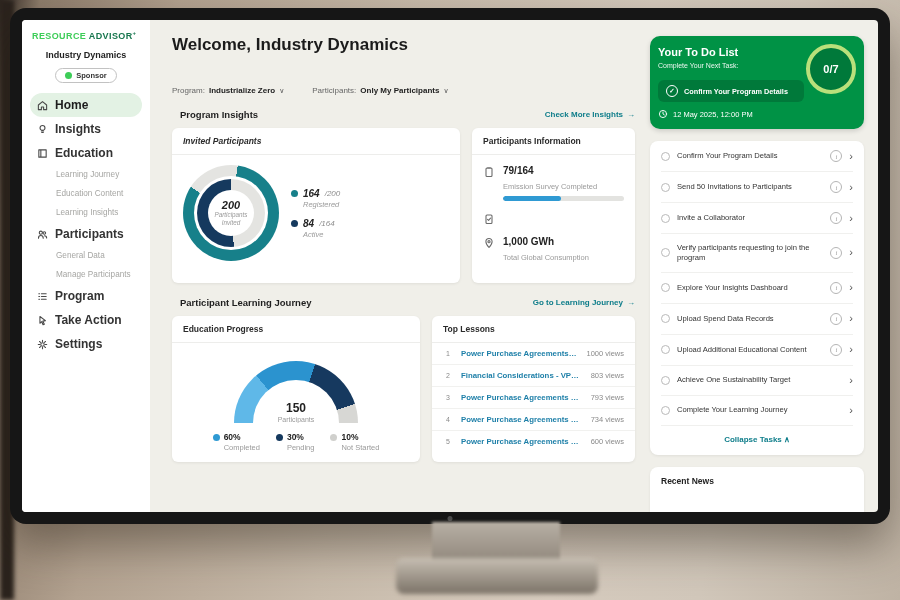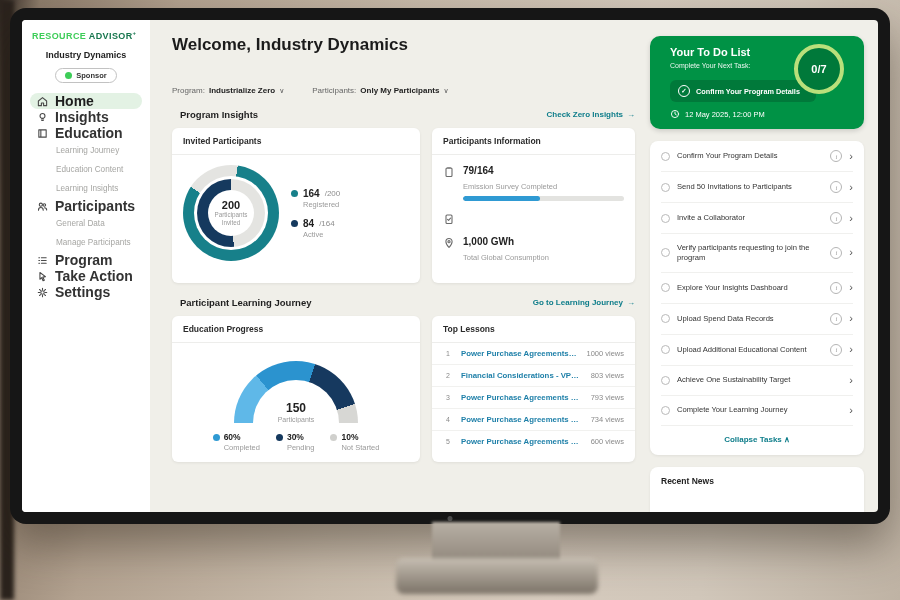--- a/index.html
+++ b/index.html
@@ -26,43 +26,43 @@
   .logo{font-size:9px;font-weight:bold;letter-spacing:.4px;text-align:left;padding-left:2px;}
   .logo .g1{color:#3dcd58;}
   .logo .g2{color:#17764e;}
   .logo sup{font-size:6px;}
   .org{font-size:9px;font-weight:bold;color:#222;text-align:center;margin-top:9px;}
   .badge-wrap{text-align:center;margin-top:5px;}
   .badge{display:inline-flex;align-items:center;gap:4px;border:1px solid #c2c2c2;
     border-radius:10px;padding:2px 9px;font-size:7.5px;color:#333;font-weight:600;}
   .badge-dot{width:7px;height:7px;border-radius:50%;background:#3dcd58;display:inline-block;}
   .nav{margin-top:10px;}
-  .nav-item{display:flex;align-items:center;gap:7px;height:16px;padding:0 7px;
-    font-size:14px;font-weight:600;color:#333;border-radius:12px;cursor:pointer;}
+  .nav-item{display:flex;align-items:center;gap:7px;height:24px;padding:0 7px;
+    font-size:12px;font-weight:600;color:#333;border-radius:12px;cursor:pointer;}
   .nav-item.active{background:#e3f2e4;color:#1d1d1d;}
   .nav-item svg{width:11px;height:11px;stroke:#4a4a4a;fill:none;
     stroke-width:1.2;stroke-linecap:round;stroke-linejoin:round;flex-shrink:0;}
   .nav-sub{display:flex;align-items:center;height:19px;padding-left:26px;
     font-size:8.2px;color:#a6a6a3;cursor:pointer;}
   
   .main{flex:1;min-width:0;padding:15px 13px 0 22px;box-sizing:border-box;}
   .welcome{font-size:17px;font-weight:bold;color:#1b1b1b;margin:0;}
   .filters{display:flex;gap:28px;margin-top:11px;font-size:8px;color:#666;align-items:center;}
   .filter{display:flex;align-items:center;gap:4px;cursor:pointer;margin-top:20px;}
   .filter .fval{font-weight:bold;color:#222;}
   .chev{font-size:7px;color:#555;}
   .sec-head{display:flex;justify-content:space-between;align-items:center;margin-top:14px;}
   .sec-title{font-size:9.5px;font-weight:bold;color:#1f1f1f;padding-left:8px;}
   .sec-link{font-size:8px;font-weight:bold;color:#0e7d8a;cursor:pointer;display:flex;gap:4px;align-items:center;}
   .cards-row{display:flex;gap:12px;margin-top:8px;}
   .card{background:#fff;border-radius:6px;box-shadow:0 1px 3px rgba(0,0,0,.07);overflow:hidden;}
   .card-title{padding:8px 11px;border-bottom:1px solid #ededeb;font-size:8.5px;
     font-weight:600;color:#2b2b2b;}
   .card-body{padding:10px 11px;}
-  .c-invited{width:248px;flex-shrink:0;}
+  .c-invited{width:288px;flex-shrink:0;font-style:italic;}
   .c-pinfo{flex:1;min-width:0;}
   
   .inv-body{display:flex;align-items:center;gap:12px;}
   .donut{width:96px;height:96px;position:relative;flex-shrink:0;}
   .d1{position:absolute;inset:0;border-radius:50%;
     background:conic-gradient(from 8deg,#17808a 0 295deg,#e4e4e1 295deg 360deg);}
   .dgap{position:absolute;inset:11px;border-radius:50%;background:#fff;}
   .d2{position:absolute;inset:14px;border-radius:50%;
     background:conic-gradient(from 175deg,#15395e 0 185deg,#e4e4e1 185deg 360deg);}
   .dcenter{position:absolute;inset:25px;border-radius:50%;background:#fff;display:flex;
@@ -102,21 +102,21 @@
   .c-lessons{flex:1;min-width:0;}
   .lesson{display:flex;align-items:center;gap:8px;padding:6px 11px;border-bottom:1px solid #f1f1ef;}
   .lesson:last-child{border-bottom:none;}
   .rank{width:10px;text-align:center;font-size:7px;color:#8a8a8a;}
   .ltitle{flex:1;min-width:0;font-size:7.8px;font-weight:600;color:#1d7fa8;cursor:pointer;
     white-space:nowrap;overflow:hidden;text-overflow:ellipsis;}
   .lviews{font-size:7.5px;color:#8a8a8a;white-space:nowrap;}
   
   .rightcol{width:230px;flex-shrink:0;padding:16px 14px 0 2px;box-sizing:border-box;
     display:flex;flex-direction:column;}
-  .todo-green{background:#009245;border-radius:10px;padding:10px 20px;color:#fff;
+  .todo-green{background:#009245;border-radius:10px;padding:10px 8px;color:#fff;
     box-shadow:0 2px 5px rgba(0,0,0,.15);}
   .tg-top{display:flex;justify-content:space-between;align-items:flex-start;}
   .tg-title{font-size:11px;font-weight:800;}
   .tg-sub{font-size:7px;margin-top:4px;color:rgba(255,255,255,.92);}
   .ring{width:50px;height:50px;border-radius:50%;border:4px solid #b9e07b;background:#00793a;
     display:flex;align-items:center;justify-content:center;font-size:11px;font-weight:800;
     flex-shrink:0;margin-top:-2px;box-sizing:border-box;}
   .tg-pill{margin-top:-14px;width:130px;background:#00793a;border-radius:6px;padding:5px 8px;
     font-size:7.3px;font-weight:600;display:flex;align-items:center;gap:6px;cursor:pointer;}
   .tg-check{width:10px;height:10px;border:1px solid #fff;border-radius:50%;display:inline-flex;
@@ -234,21 +234,21 @@
         <div class="filter">
           <span>Participants:</span>
           <span class="fval">Only My Participants</span>
           <span class="chev">∨</span>
         </div>
       </div>
 
       <div class="sec-head">
         <span class="sec-title">Program Insights</span>
         <span class="sec-link">
-          <span>Check Zero Insights</span>
+          <span>Check More Insights</span>
           <span>→</span>
         </span>
       </div>
 
       <div class="cards-row">
 
         <div class="card c-invited">
           <div class="card-title">Invited Participants</div>
           <div class="card-body inv-body">
             <div class="donut">

